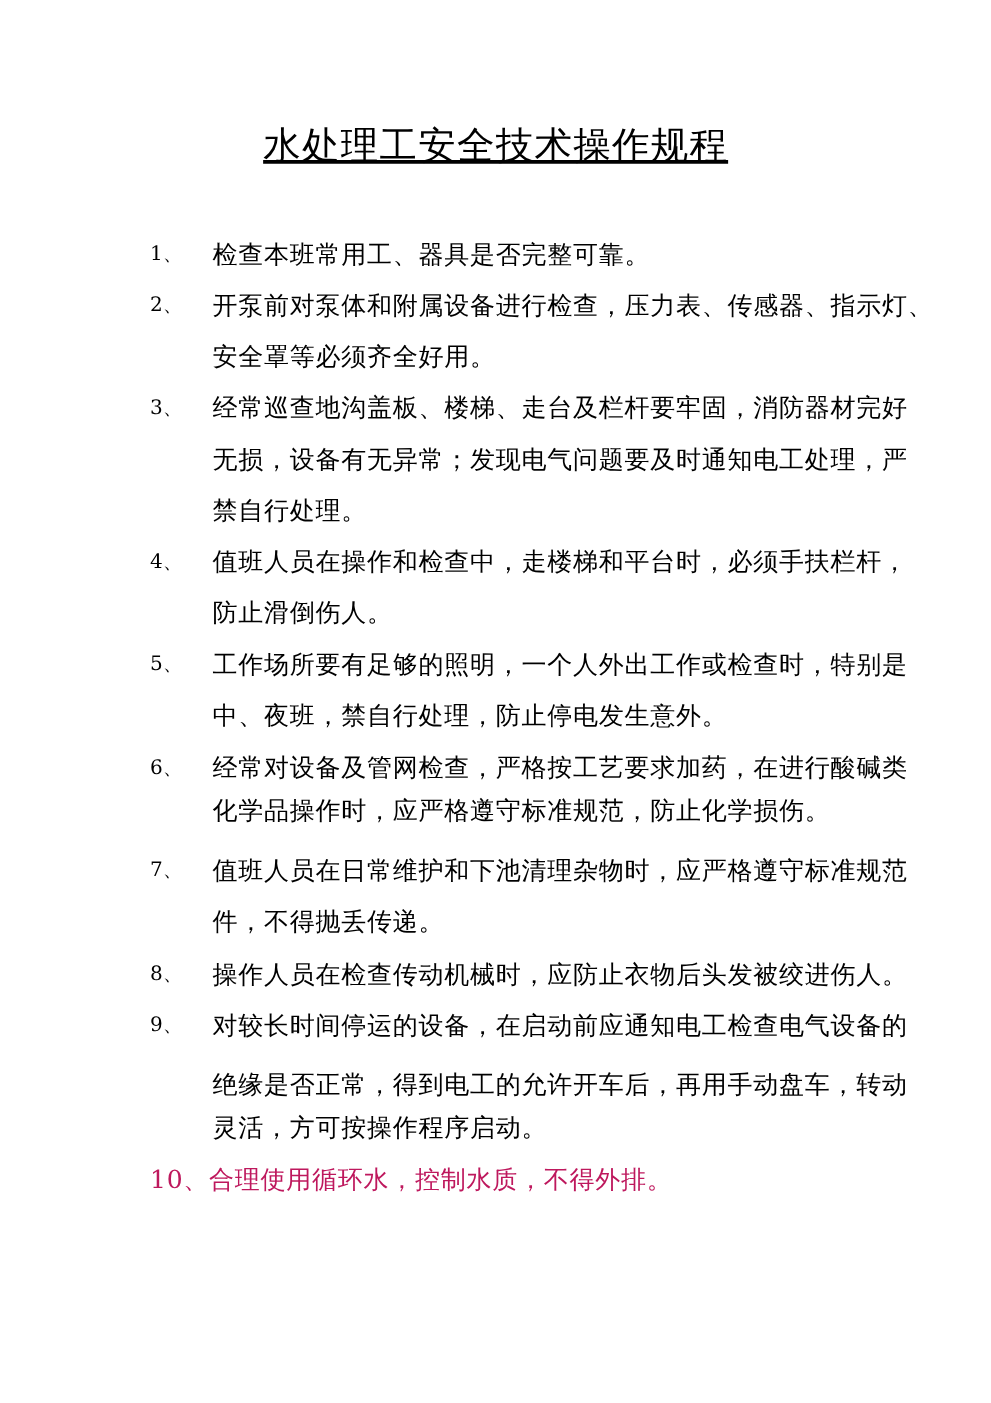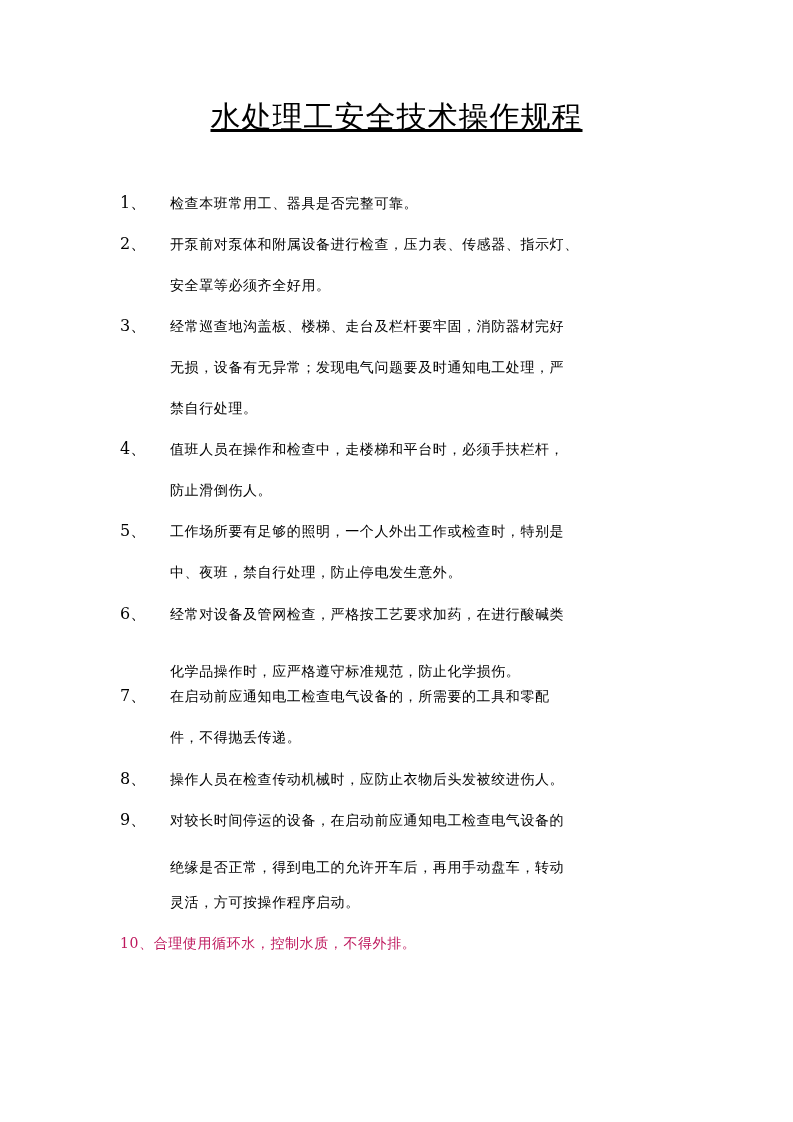--- a/index.html
+++ b/index.html
@@ -2,21 +2,21 @@
 <html><head>
   <meta charset="utf-8">
   <style>
     html, body { margin: 0; padding: 0; background: #ffffff; }
     body { width: 793px; height: 1122px; position: relative; overflow: hidden;
            font-family: "DejaVu Serif", "Liberation Serif", serif; color: #000; }
     .title { position: absolute; left: 0; width: 793px; top: 95px; text-align: center;
              font-family: "DejaVu Sans", "Liberation Sans", sans-serif;
              font-size: 30px; line-height: 44px; letter-spacing: 1px; text-decoration: underline; }
     .num { position: absolute; left: 120px; font-size: 16px; line-height: 24px; }
-    .line { position: absolute; left: 170px; width: 510px; font-size: 14px; line-height: 24px;
+    .line { position: absolute; left: 170px; width: 510px; font-size: 20px; line-height: 24px;
             letter-spacing: 0.6px; white-space: nowrap; }
     .red { color: #be185d; }
     .full { left: 120px; width: 570px; }
   </style>
 </head>
 <body>
 
 <div class="title">水处理工安全技术操作规程</div>
 
 <div class="num" style="top:191px">1、</div>
@@ -34,24 +34,24 @@
 <div class="num" style="top:437px">4、</div>
 <div class="line" style="top:437px">值班人员在操作和检查中，走楼梯和平台时，必须手扶栏杆，</div>
 <div class="line" style="top:478px">防止滑倒伤人。</div>
 
 <div class="num" style="top:519px">5、</div>
 <div class="line" style="top:519px">工作场所要有足够的照明，一个人外出工作或检查时，特别是</div>
 <div class="line" style="top:560px">中、夜班，禁自行处理，防止停电发生意外。</div>
 
 <div class="num" style="top:602px">6、</div>
 <div class="line" style="top:602px">经常对设备及管网检查，严格按工艺要求加药，在进行酸碱类</div>
-<div class="line" style="top:659px">化学品操作时，应严格遵守标准规范，防止化学损伤。</div>
+<div class="line" style="top:636px">化学品操作时，应严格遵守标准规范，防止化学损伤。</div>
 
 <div class="num" style="top:684px">7、</div>
-<div class="line" style="top:684px">在启动前应通知电工检查电气设备的，所需要的工具和零配</div>
+<div class="line" style="top:684px">值班人员在日常维护和下池清理杂物时，应严格遵守标准规范</div>
 <div class="line" style="top:725px">件，不得抛丢传递。</div>
 
 <div class="num" style="top:767px">8、</div>
 <div class="line" style="top:767px">操作人员在检查传动机械时，应防止衣物后头发被绞进伤人。</div>
 
 <div class="num" style="top:808px">9、</div>
 <div class="line" style="top:808px">对较长时间停运的设备，在启动前应通知电工检查电气设备的</div>
 <div class="line" style="top:855px">绝缘是否正常，得到电工的允许开车后，再用手动盘车，转动</div>
 <div class="line" style="top:890px">灵活，方可按操作程序启动。</div>
 

